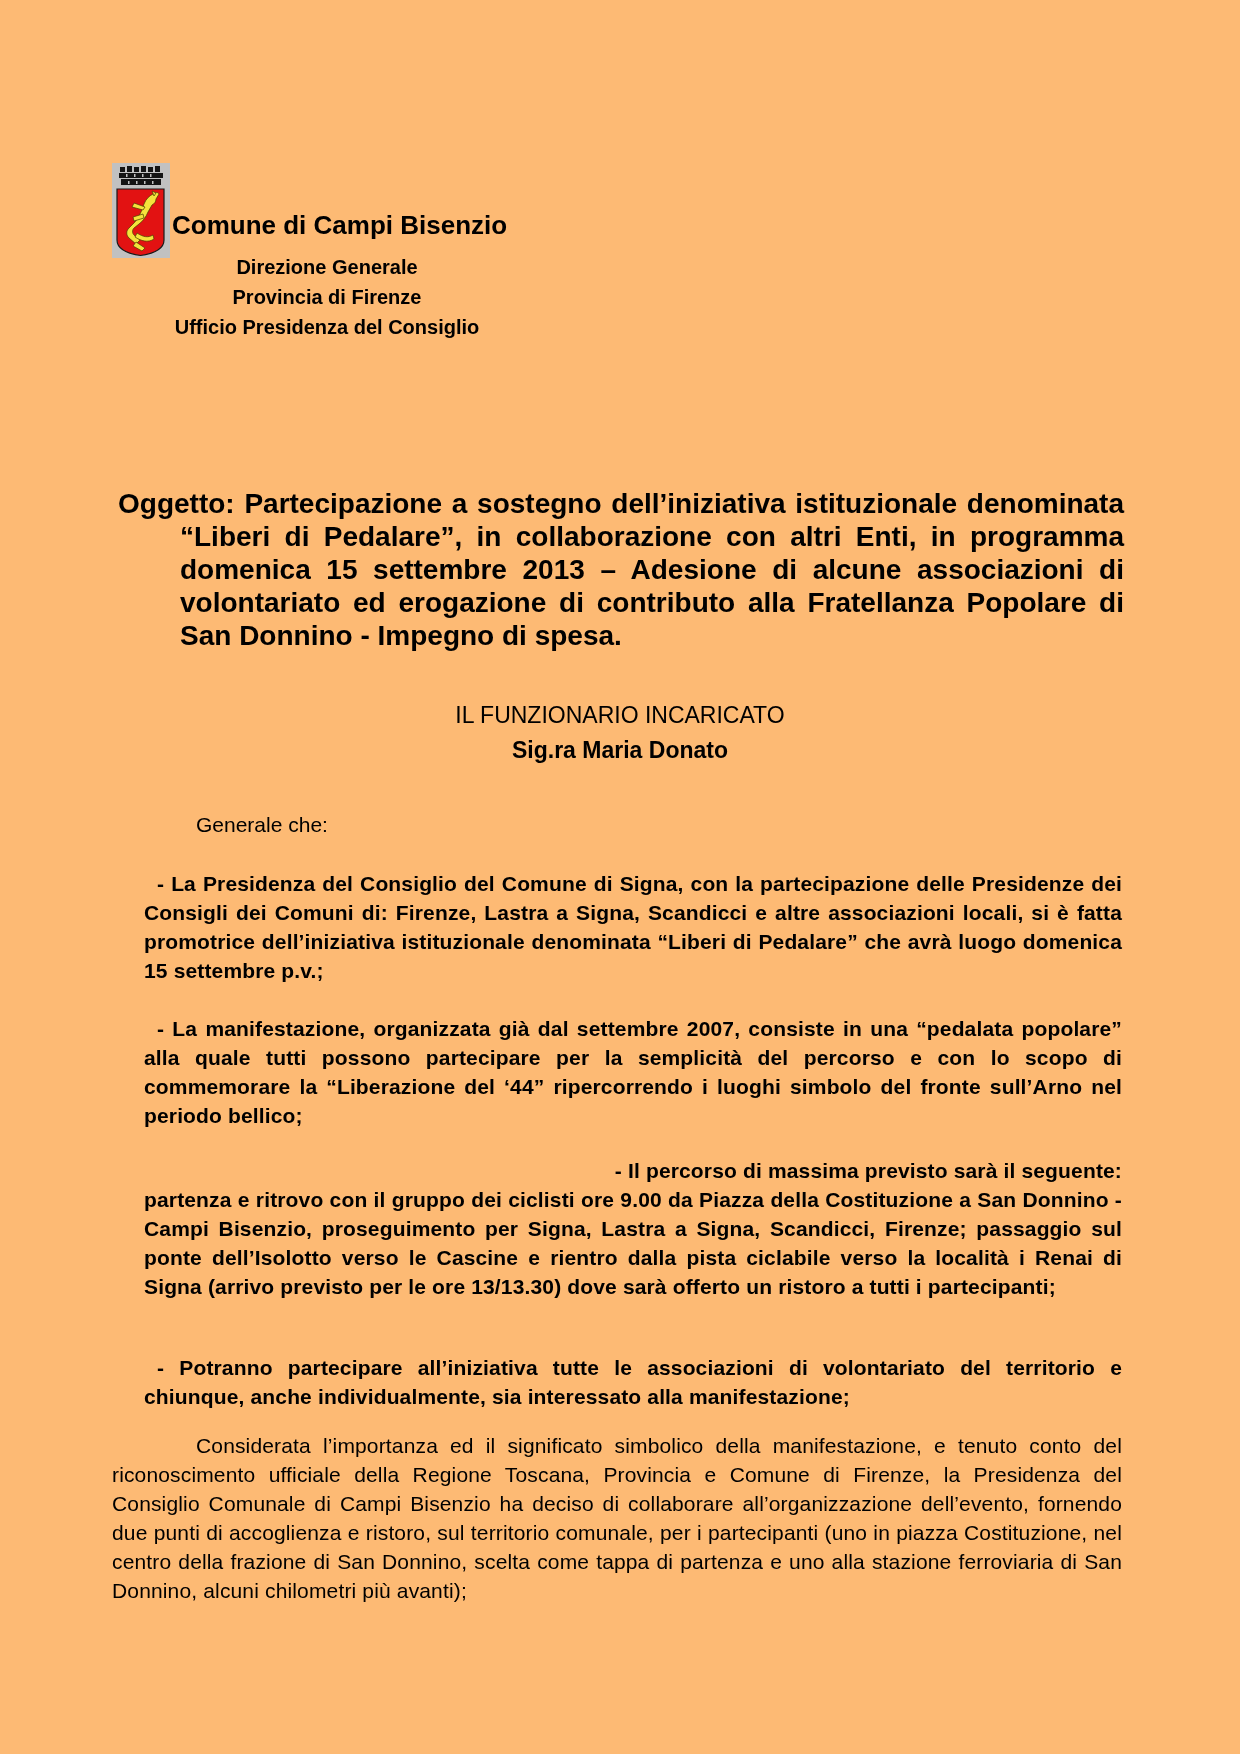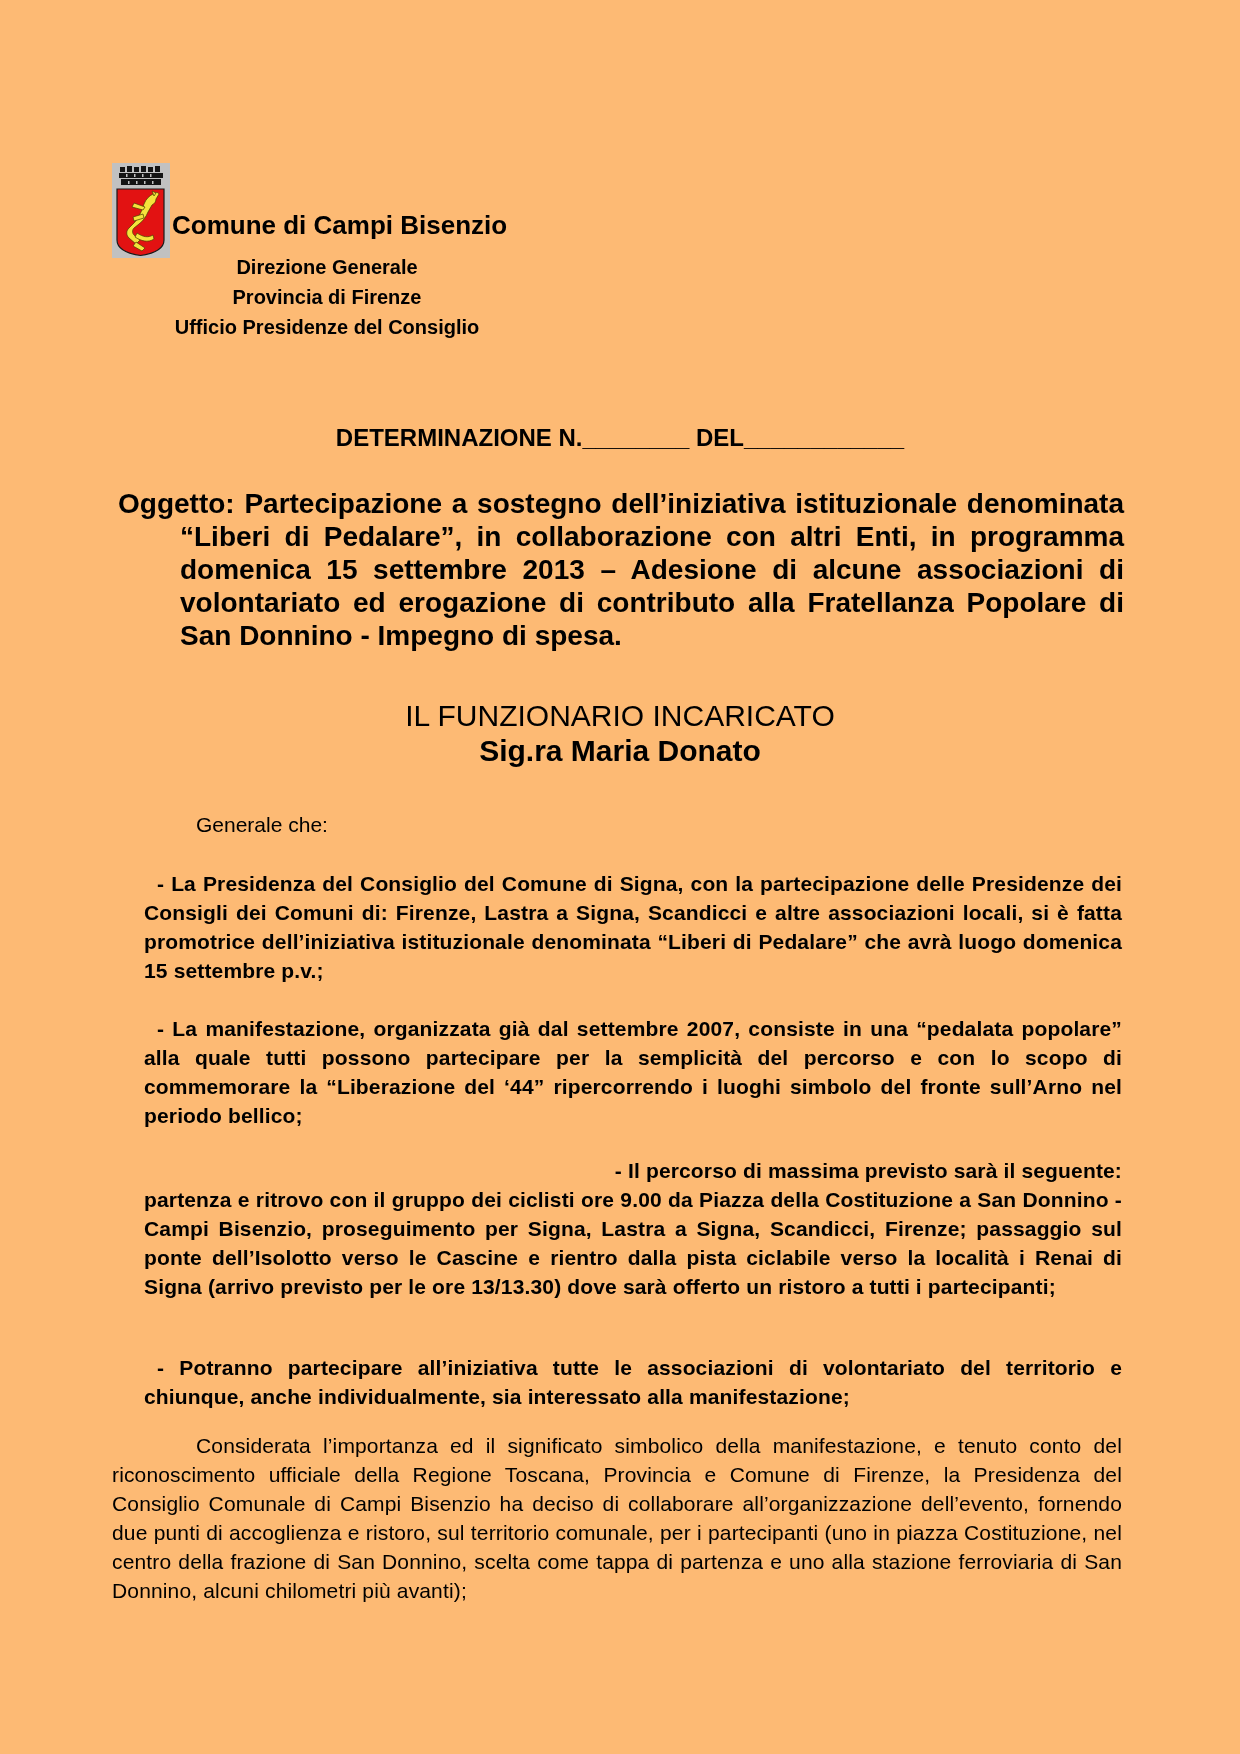--- a/index.html
+++ b/index.html
@@ -19,21 +19,21 @@
     position:absolute;left:115px;top:424px;width:1010px;text-align:center;
     font-size:24px;font-weight:bold;white-space:nowrap;
   }
   .subject{
     position:absolute;left:118px;top:487px;width:1006px;box-sizing:border-box;
     font-size:28px;font-weight:bold;line-height:33px;text-align:justify;
     padding-left:62px;text-indent:-62px;
   }
   .official{
     position:absolute;left:115px;top:698px;width:1010px;text-align:center;
-    font-size:30px;line-height:35px;
+    font-size:23px;line-height:35px;
   }
   .official-name{font-weight:bold;}
   .premise{
     position:absolute;left:112px;top:813px;width:1010px;font-size:21px;text-indent:84px;
   }
   .body-par{
     position:absolute;font-size:21px;line-height:29px;text-align:justify;
     letter-spacing:0.15px;
   }
   .bullet{left:144px;width:978px;font-weight:bold;}
@@ -81,24 +81,23 @@
         <path d="M42 33 L40 28 L44 30 Z"></path>
       </g>
     </svg>
   </div>
 
   <div class="municipality">Comune di Campi Bisenzio</div>
 
   <div class="dept">
     <div>Direzione Generale</div>
     <div>Provincia di Firenze</div>
-    <div>Ufficio Presidenze del Consiglio</div>
+    <div>Ufficio Presidenza del Consiglio</div>
   </div>
 
-  <div class="det-title">DETERMINAZIONE N.________ DEL____________</div>
 
   <div class="subject">Oggetto: Partecipazione a sostegno dell’iniziativa istituzionale denominata “Liberi di Pedalare”, in collaborazione con altri Enti, in programma domenica 15 settembre 2013 – Adesione di alcune associazioni di volontariato ed erogazione di contributo alla Fratellanza Popolare di San Donnino - Impegno di spesa.</div>
 
   <div class="official">
     <div class="official-role">IL FUNZIONARIO INCARICATO</div>
     <div class="official-name">Sig.ra Maria Donato</div>
   </div>
 
   <div class="premise">Generale che:</div>
 

